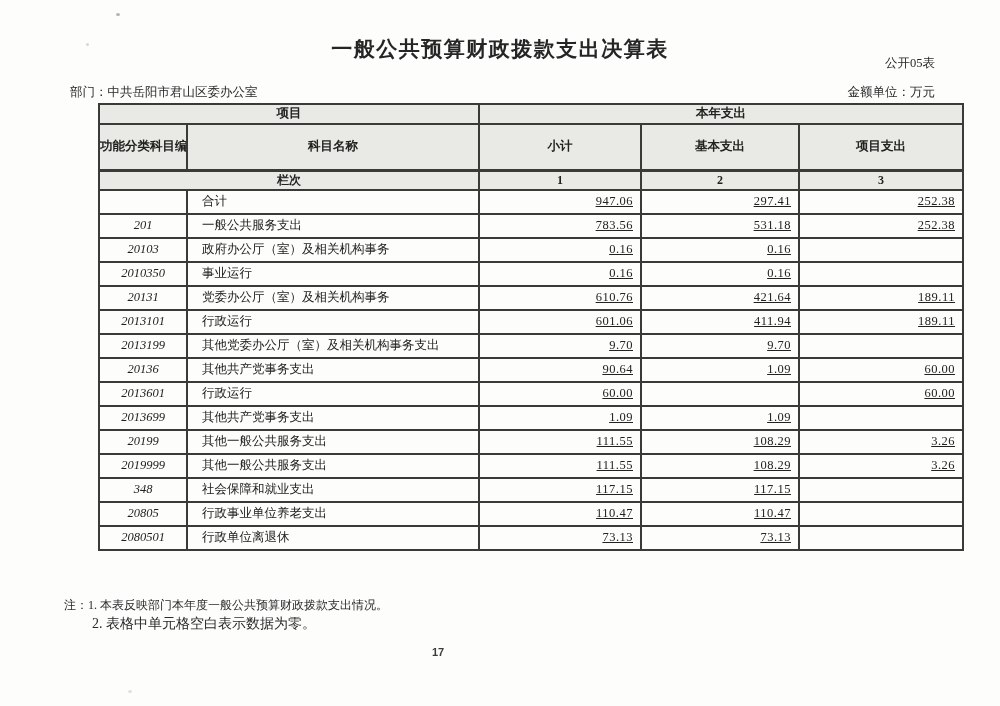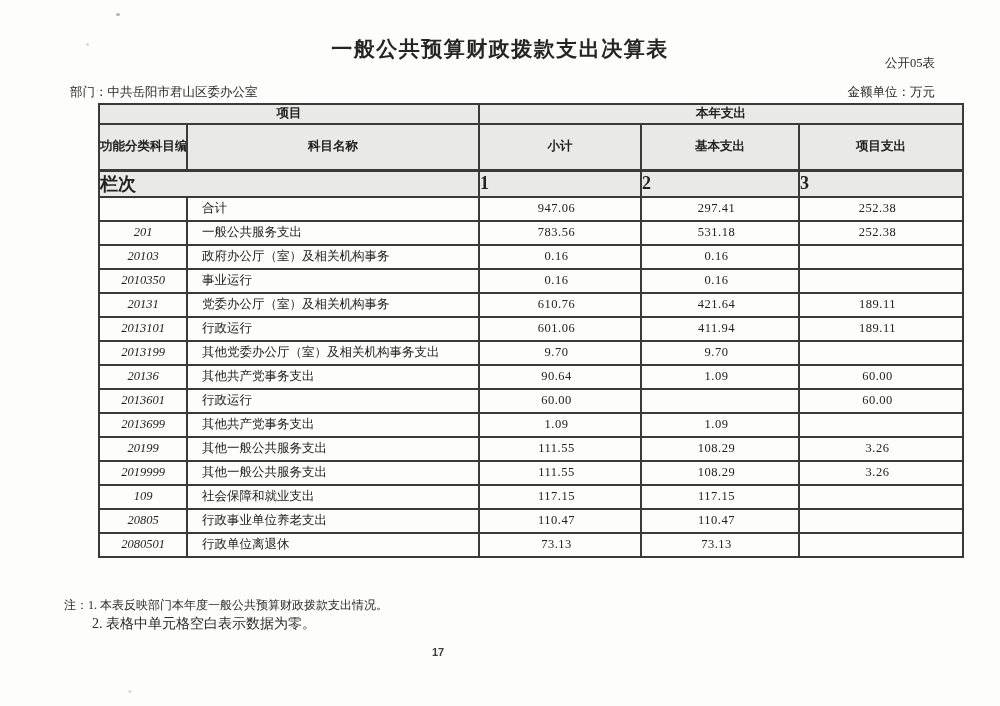--- a/index.html
+++ b/index.html
@@ -50,24 +50,24 @@
   tr.lanci { height:17px; }
   tr.datarow { height:24px; }
   td.hcell {
     background:#e9e9e6;
     text-align:center;
     font-weight:bold;
     font-size:13px;
     white-space:normal;
     line-height:1.25;
   }
-  tr.lanci td { background:#e9e9e6; font-weight:bold; font-size:18px; border-top-width:3px; }
+  tr.lanci td { background:#e9e9e6; font-weight:bold; font-size:12px; text-align:center; border-top-width:3px; }
   td.c-code { text-align:center;font-style:italic; }
   td.c-name { text-align:left; padding-left:14px; }
-  td.c-num  { text-align:center; padding-right:7px; letter-spacing:0.5px; }
+  td.c-num  { text-align:right; padding-right:7px; letter-spacing:0.5px;text-decoration:underline; }
   .notes-1 {
     position:absolute; top:597px; left:64px;
     font-size:12px; color:#2a2a2a;
   }
   .notes-2 {
     position:absolute; top:615px; left:92px;
     font-size:14px; color:#2a2a2a;
   }
   .page-num {
     position:absolute; top:646px; left:0; width:876px;
@@ -199,21 +199,21 @@
         <td class="c-num">3.26</td>
       </tr>
       <tr class="datarow">
         <td class="c-code">2019999</td>
         <td class="c-name">其他一般公共服务支出</td>
         <td class="c-num">111.55</td>
         <td class="c-num">108.29</td>
         <td class="c-num">3.26</td>
       </tr>
       <tr class="datarow">
-        <td class="c-code">109</td>
+        <td class="c-code">348</td>
         <td class="c-name">社会保障和就业支出</td>
         <td class="c-num">117.15</td>
         <td class="c-num">117.15</td>
         <td class="c-num"></td>
       </tr>
       <tr class="datarow">
         <td class="c-code">20805</td>
         <td class="c-name">行政事业单位养老支出</td>
         <td class="c-num">110.47</td>
         <td class="c-num">110.47</td>

